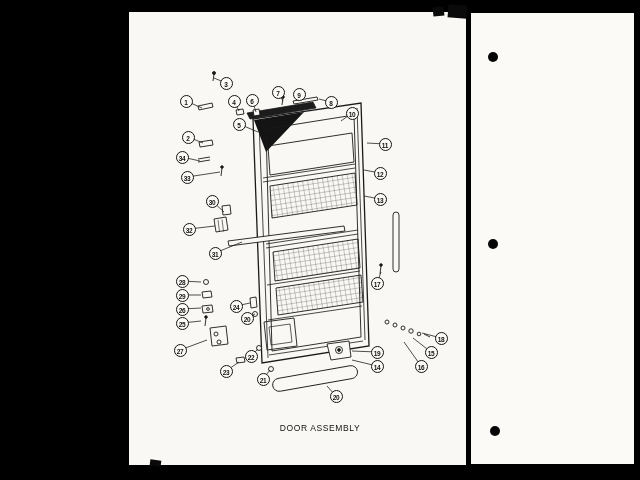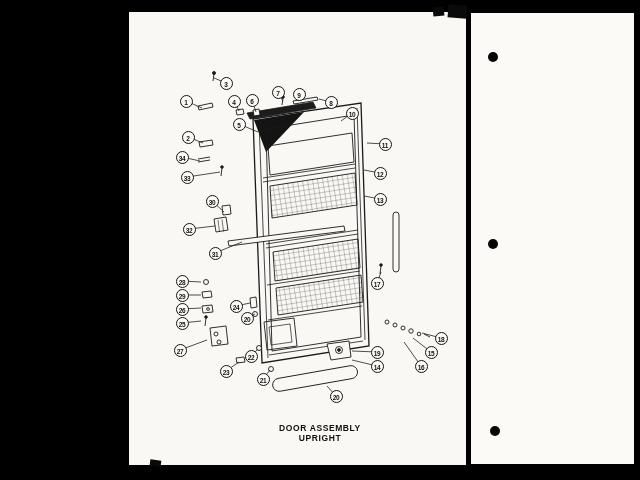--- a/index.html
+++ b/index.html
@@ -14,21 +14,21 @@
   .corner-mark{position:absolute;background:#0a0a0a;}
   .cm-1{left:433px;top:7px;width:11px;height:9px;transform:rotate(-6deg);}
   .cm-2{left:448px;top:5px;width:19px;height:13px;transform:rotate(4deg);}
   .cm-3{left:150px;top:460px;width:11px;height:6px;transform:rotate(7deg);}
   #diagram-svg{position:absolute;left:0;top:0;width:640px;height:480px;pointer-events:none;}
   #callout-layer{position:absolute;left:0;top:0;width:640px;height:480px;pointer-events:none;}
   .callout{position:absolute;width:13px;height:13px;border:1px solid #141414;border-radius:50%;
            background:#fbfaf6;color:#111;font-size:6.5px;font-weight:bold;line-height:13px;
            text-align:center;letter-spacing:-0.3px;box-sizing:border-box;}
   .title-block{position:absolute;left:160px;top:423px;width:320px;text-align:center;color:#111;}
-  .title-line{font-size:8.5px;font-weight:bold;letter-spacing:0.6px;line-height:10px;}
+  .title-line{font-size:8.5px;font-weight:normal;letter-spacing:0.6px;line-height:10px;}
 </style>
 </head>
 <body>
 
 <div id="stage">
 
   <div class="page"></div>
   <div class="margin-area"></div>
   <div class="punch-dot dot-1"></div>
   <div class="punch-dot dot-2"></div>
@@ -199,16 +199,15 @@
       <div class="callout" style="left: 370.5px; top: 345.5px;">19</div>
       <div class="callout" style="left: 370.5px; top: 359.5px;">14</div>
       <div class="callout" style="left: 434.5px; top: 331.5px;">18</div>
       <div class="callout" style="left: 424.5px; top: 345.5px;">15</div>
       <div class="callout" style="left: 414.5px; top: 359.5px;">16</div>
       <div class="callout" style="left: 329.5px; top: 389.5px;">20</div>
     </div>
 
   <div class="title-block">
     <div class="title-line">DOOR ASSEMBLY</div>
-    <div class="title-line">UPRIGHT</div>
   </div>
 
 </div>
 
 </body></html>

